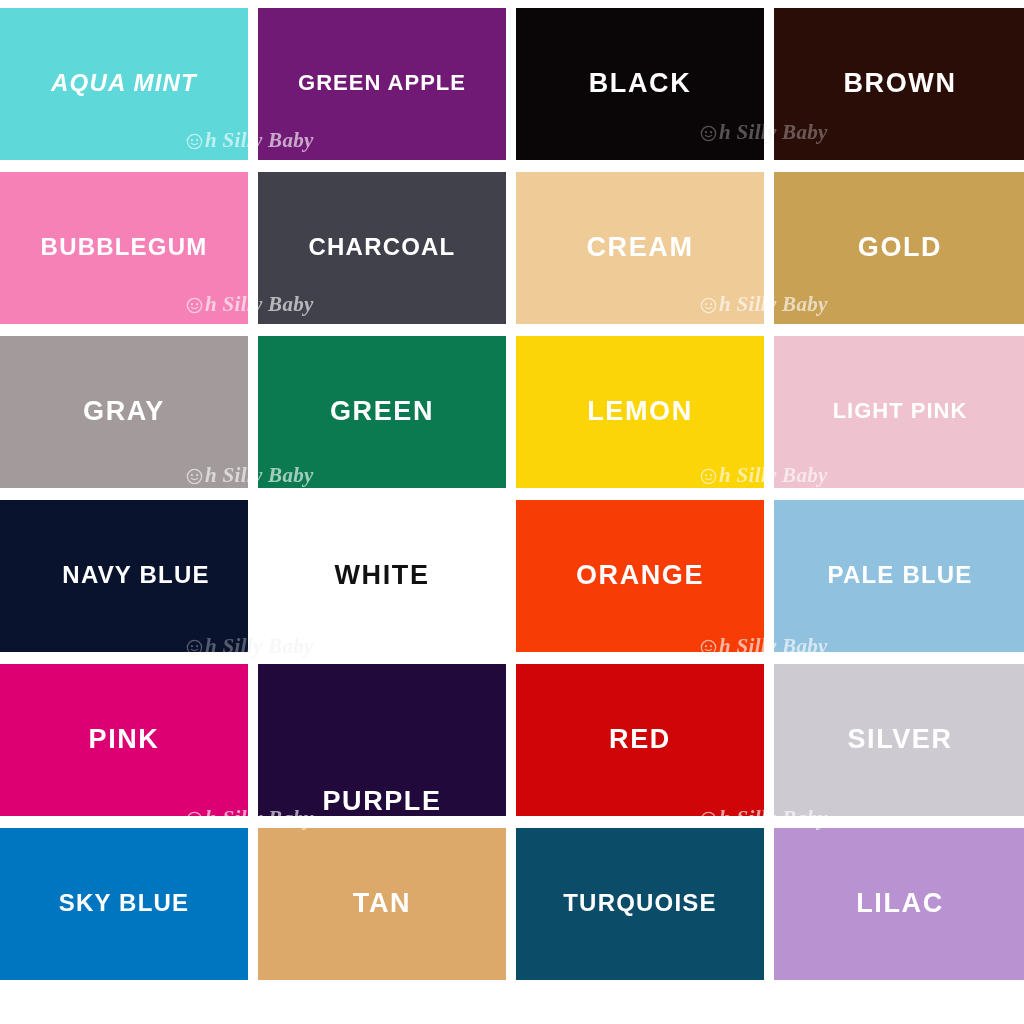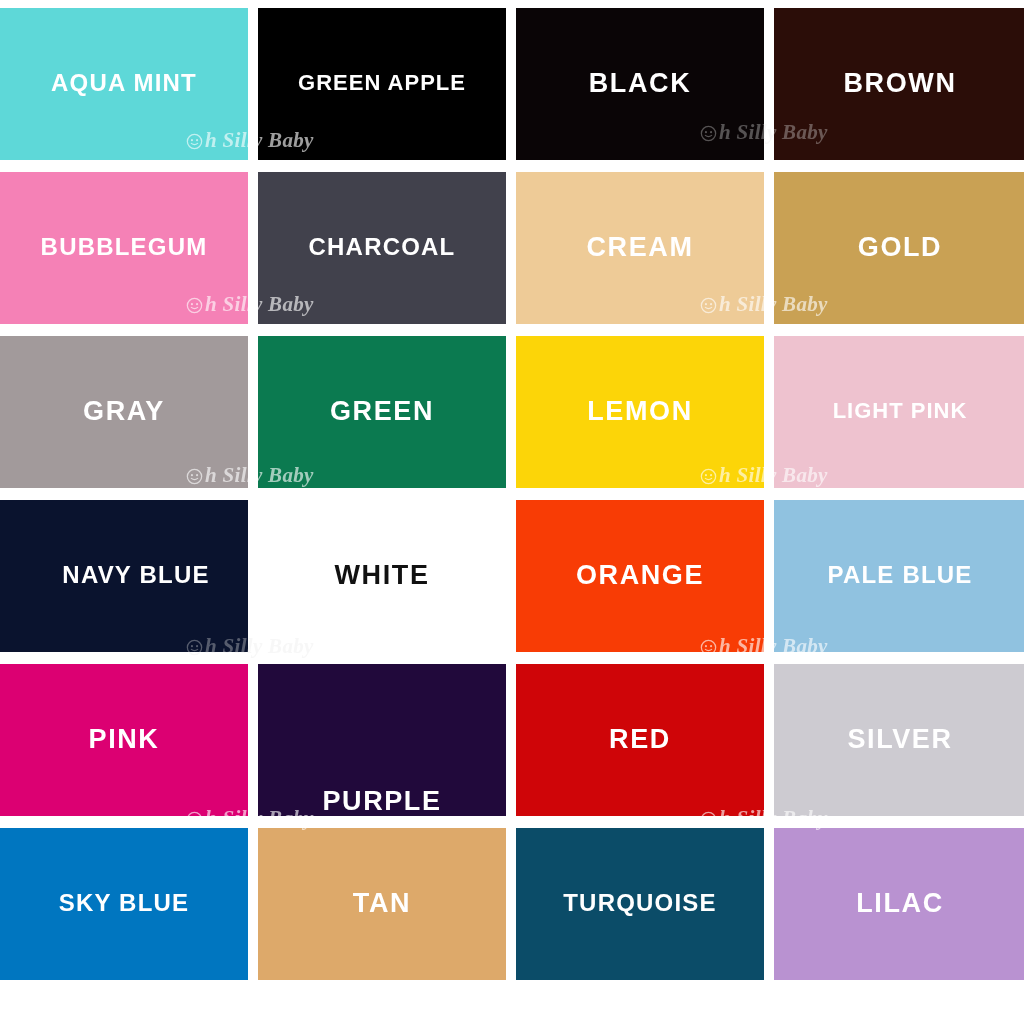--- a/index.html
+++ b/index.html
@@ -101,24 +101,24 @@
     position: relative;
     transform: translateY(1px);
   }
   .wm-face svg { display: block; }
   .wm-text { transform: translateX(-1px); }
 </style>
 </head>
 <body>
 
 <div id="swatch-grid">
-    <div class="swatch" style="background: rgb(94, 216, 216);">
+    <div class="swatch" style="background: rgb(94, 216, 216); font-style: italic;">
       <span class="swatch-label small" style="color: rgb(255, 255, 255);">AQUA MINT</span>
     </div>
-    <div class="swatch" style="background: #000000;">
+    <div class="swatch" style="background: #701a75;">
       <span class="swatch-label xsmall" style="color: rgb(255, 255, 255);">GREEN APPLE</span>
     </div>
     <div class="swatch" style="background: rgb(10, 5, 6);">
       <span class="swatch-label" style="color: rgb(255, 255, 255);">BLACK</span>
     </div>
     <div class="swatch" style="background: rgb(43, 13, 8);">
       <span class="swatch-label" style="color: rgb(255, 255, 255);">BROWN</span>
     </div>
     <div class="swatch" style="background: rgb(245, 129, 182);">
       <span class="swatch-label small" style="color: rgb(255, 255, 255);">BUBBLEGUM</span>

